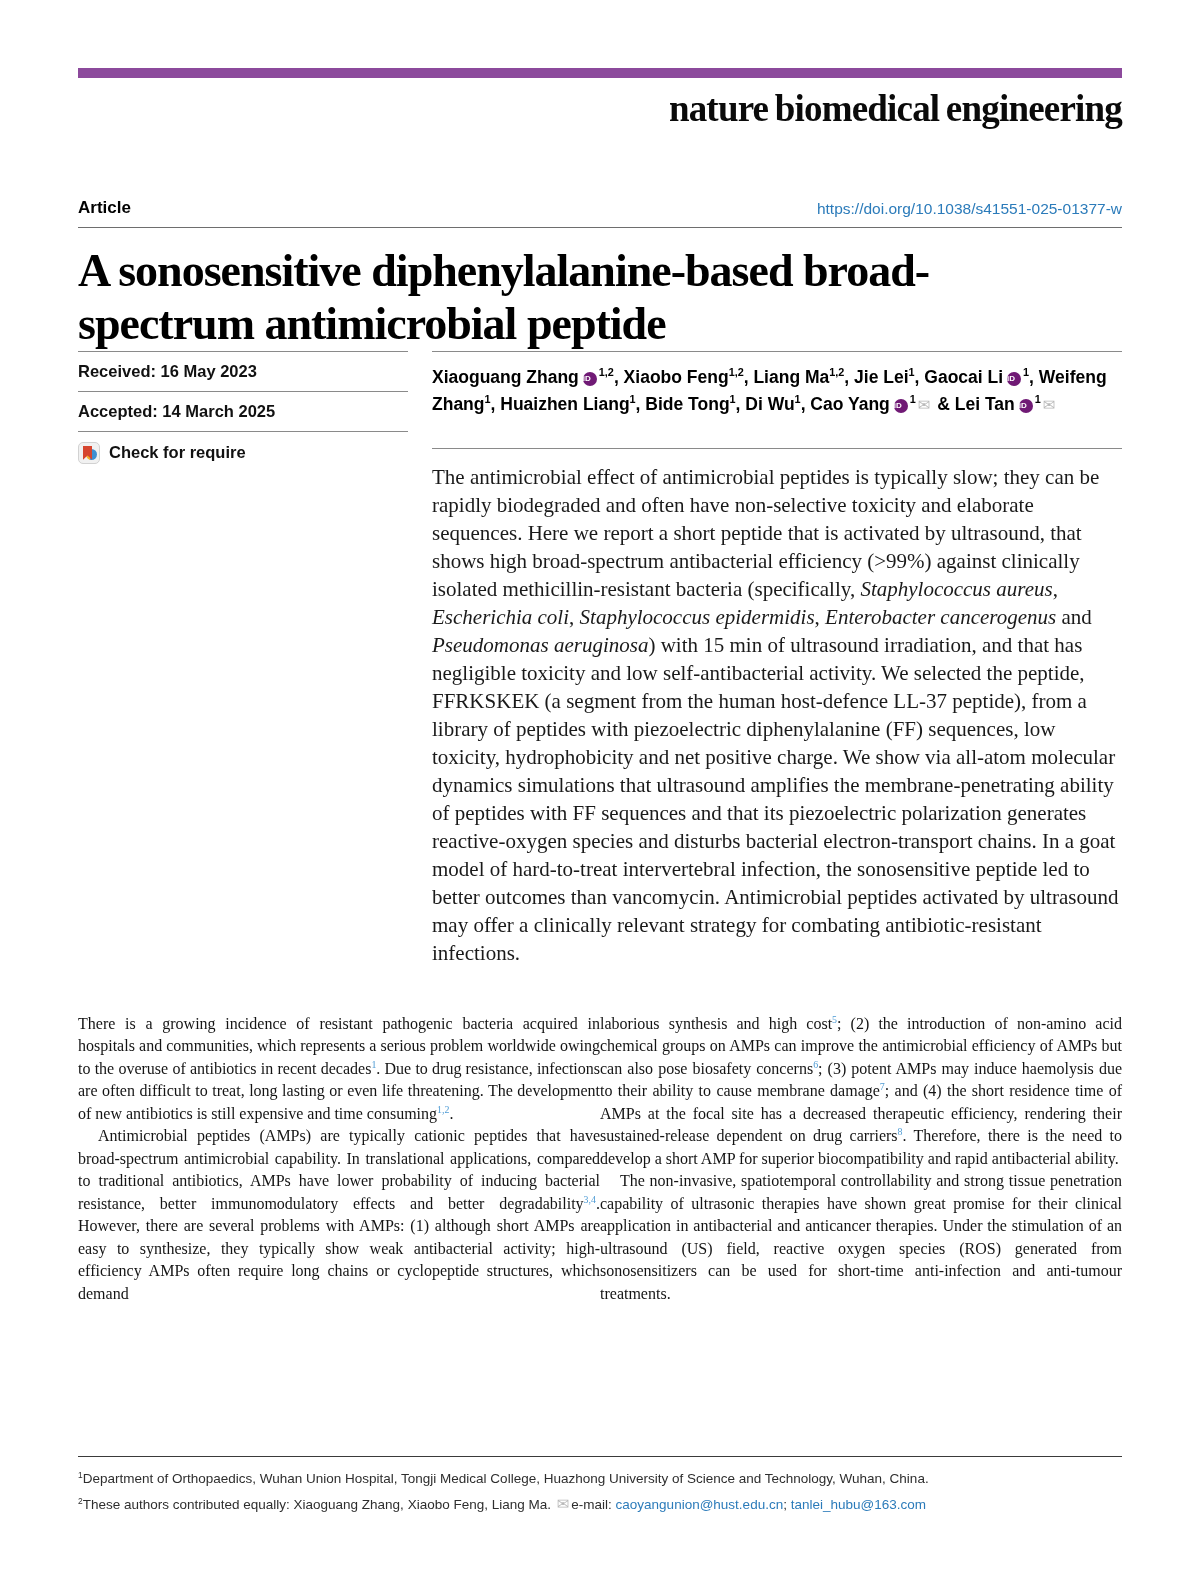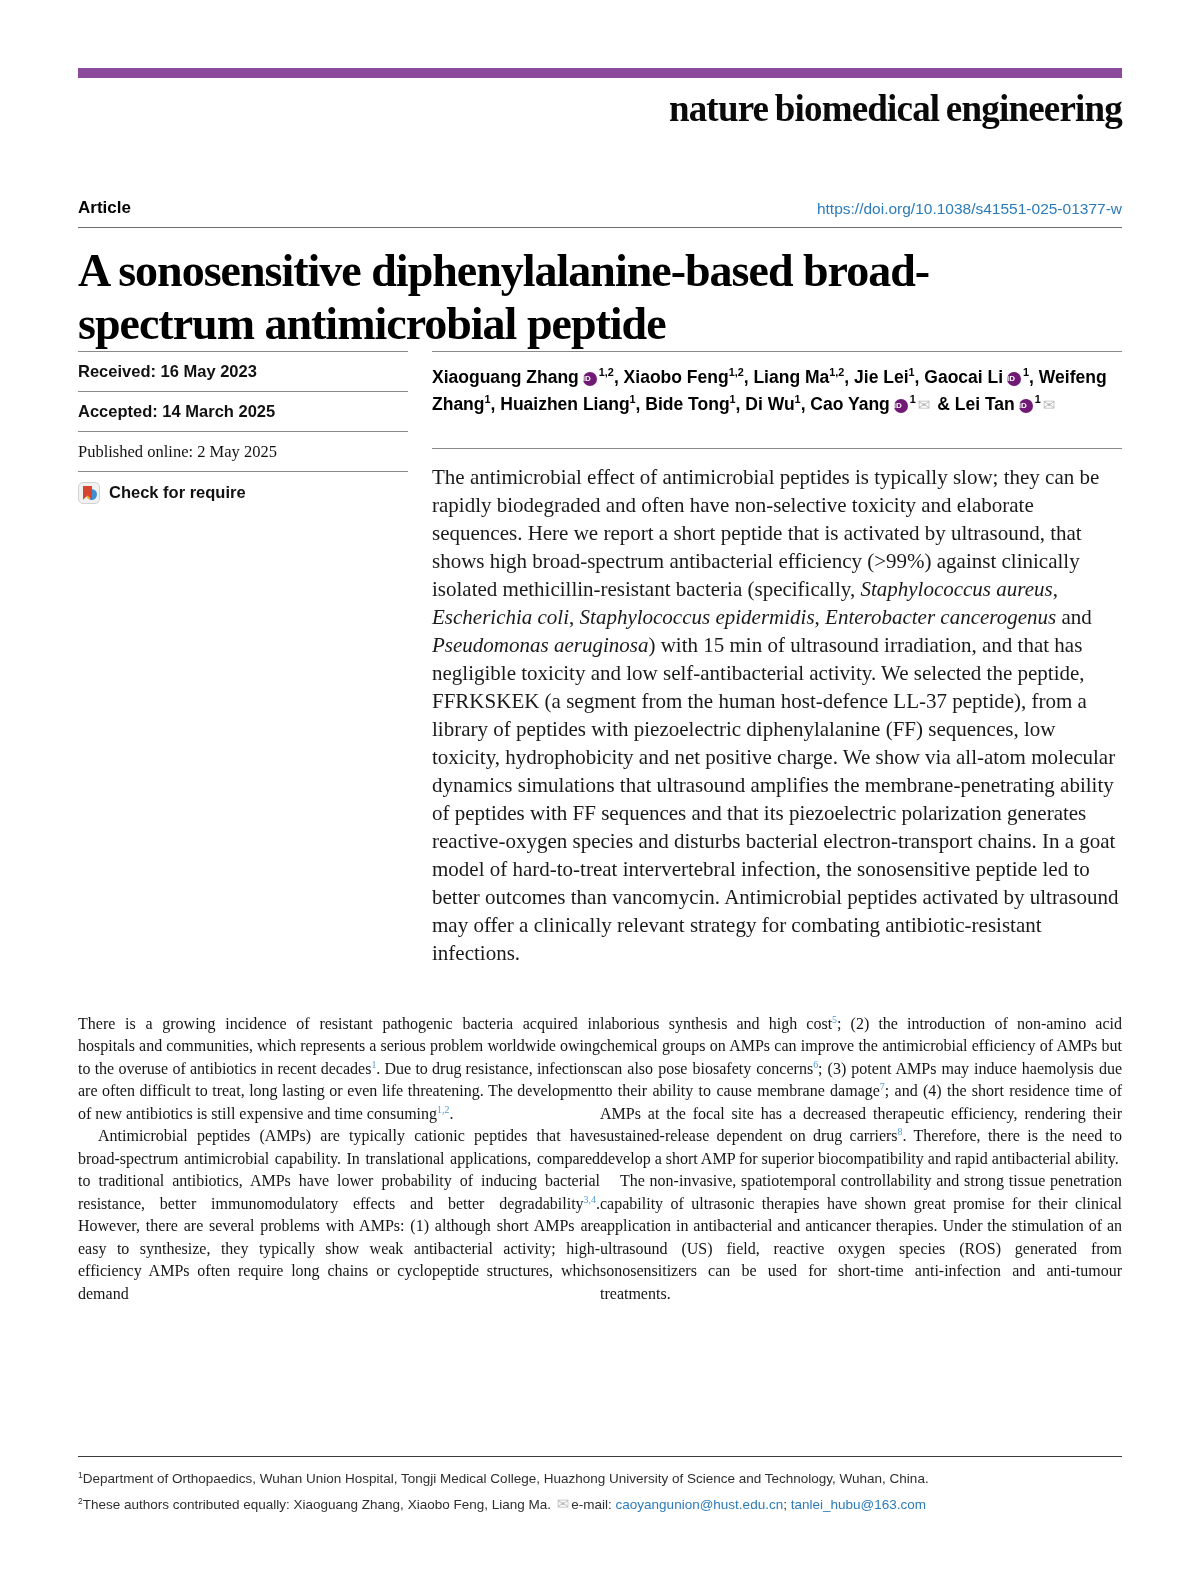--- a/index.html
+++ b/index.html
@@ -106,21 +106,20 @@
     <span class="article-label">Article</span>
     <a class="doi-link" href="#">https://doi.org/10.1038/s41551-025-01377-w</a>
   </div>
 
   <h1 class="title">A sonosensitive diphenylalanine-based broad-spectrum antimicrobial peptide</h1>
 
   <div class="info">
     <div>
       <div class="t-row">Received: 16 May 2023</div>
       <div class="t-row">Accepted: 14 March 2025</div>
-      <div class="t-row serif">Published online: 2 May 2025</div>
       <div class="t-row cfu">
         <span class="cfu-icon"></span>
         <span>Check for require</span>
       </div>
     </div>
 
     <div>
       <div class="authors"><span>Xiaoguang Zhang</span><span class="orcid-icon">iD</span><sup>1,2</sup><span>, Xiaobo Feng</span><sup>1,2</sup><span>, Liang Ma</span><sup>1,2</sup><span>, Jie Lei</span><sup>1</sup><span>, Gaocai Li</span><span class="orcid-icon">iD</span><sup>1</sup><span>, Weifeng Zhang</span><sup>1</sup><span>, Huaizhen Liang</span><sup>1</sup><span>, Bide Tong</span><sup>1</sup><span>, Di Wu</span><sup>1</sup><span>, Cao Yang</span><span class="orcid-icon">iD</span><sup>1</sup><span class="mail-icon">✉</span><span> &amp; Lei Tan</span><span class="orcid-icon">iD</span><sup>1</sup><span class="mail-icon">✉</span></div>
       <div class="abstract"><span>The antimicrobial effect of antimicrobial peptides is typically slow; they can be rapidly biodegraded and often have non-selective toxicity and elaborate sequences. Here we report a short peptide that is activated by ultrasound, that shows high broad-spectrum antibacterial efficiency (&gt;99%) against clinically isolated methicillin-resistant bacteria (specifically, </span><span class="it">Staphylococcus aureus</span><span>, </span><span class="it">Escherichia coli</span><span>, </span><span class="it">Staphylococcus epidermidis</span><span>, </span><span class="it">Enterobacter cancerogenus</span><span> and </span><span class="it">Pseudomonas aeruginosa</span><span>) with 15 min of ultrasound irradiation, and that has negligible toxicity and low self-antibacterial activity. We selected the peptide, FFRKSKEK (a segment from the human host-defence LL-37 peptide), from a library of peptides with piezoelectric diphenylalanine (FF) sequences, low toxicity, hydrophobicity and net positive charge. We show via all-atom molecular dynamics simulations that ultrasound amplifies the membrane-penetrating ability of peptides with FF sequences and that its piezoelectric polarization generates reactive-oxygen species and disturbs bacterial electron-transport chains. In a goat model of hard-to-treat intervertebral infection, the sonosensitive peptide led to better outcomes than vancomycin. Antimicrobial peptides activated by ultrasound may offer a clinically relevant strategy for combating antibiotic-resistant infections.</span></div>
     </div>

